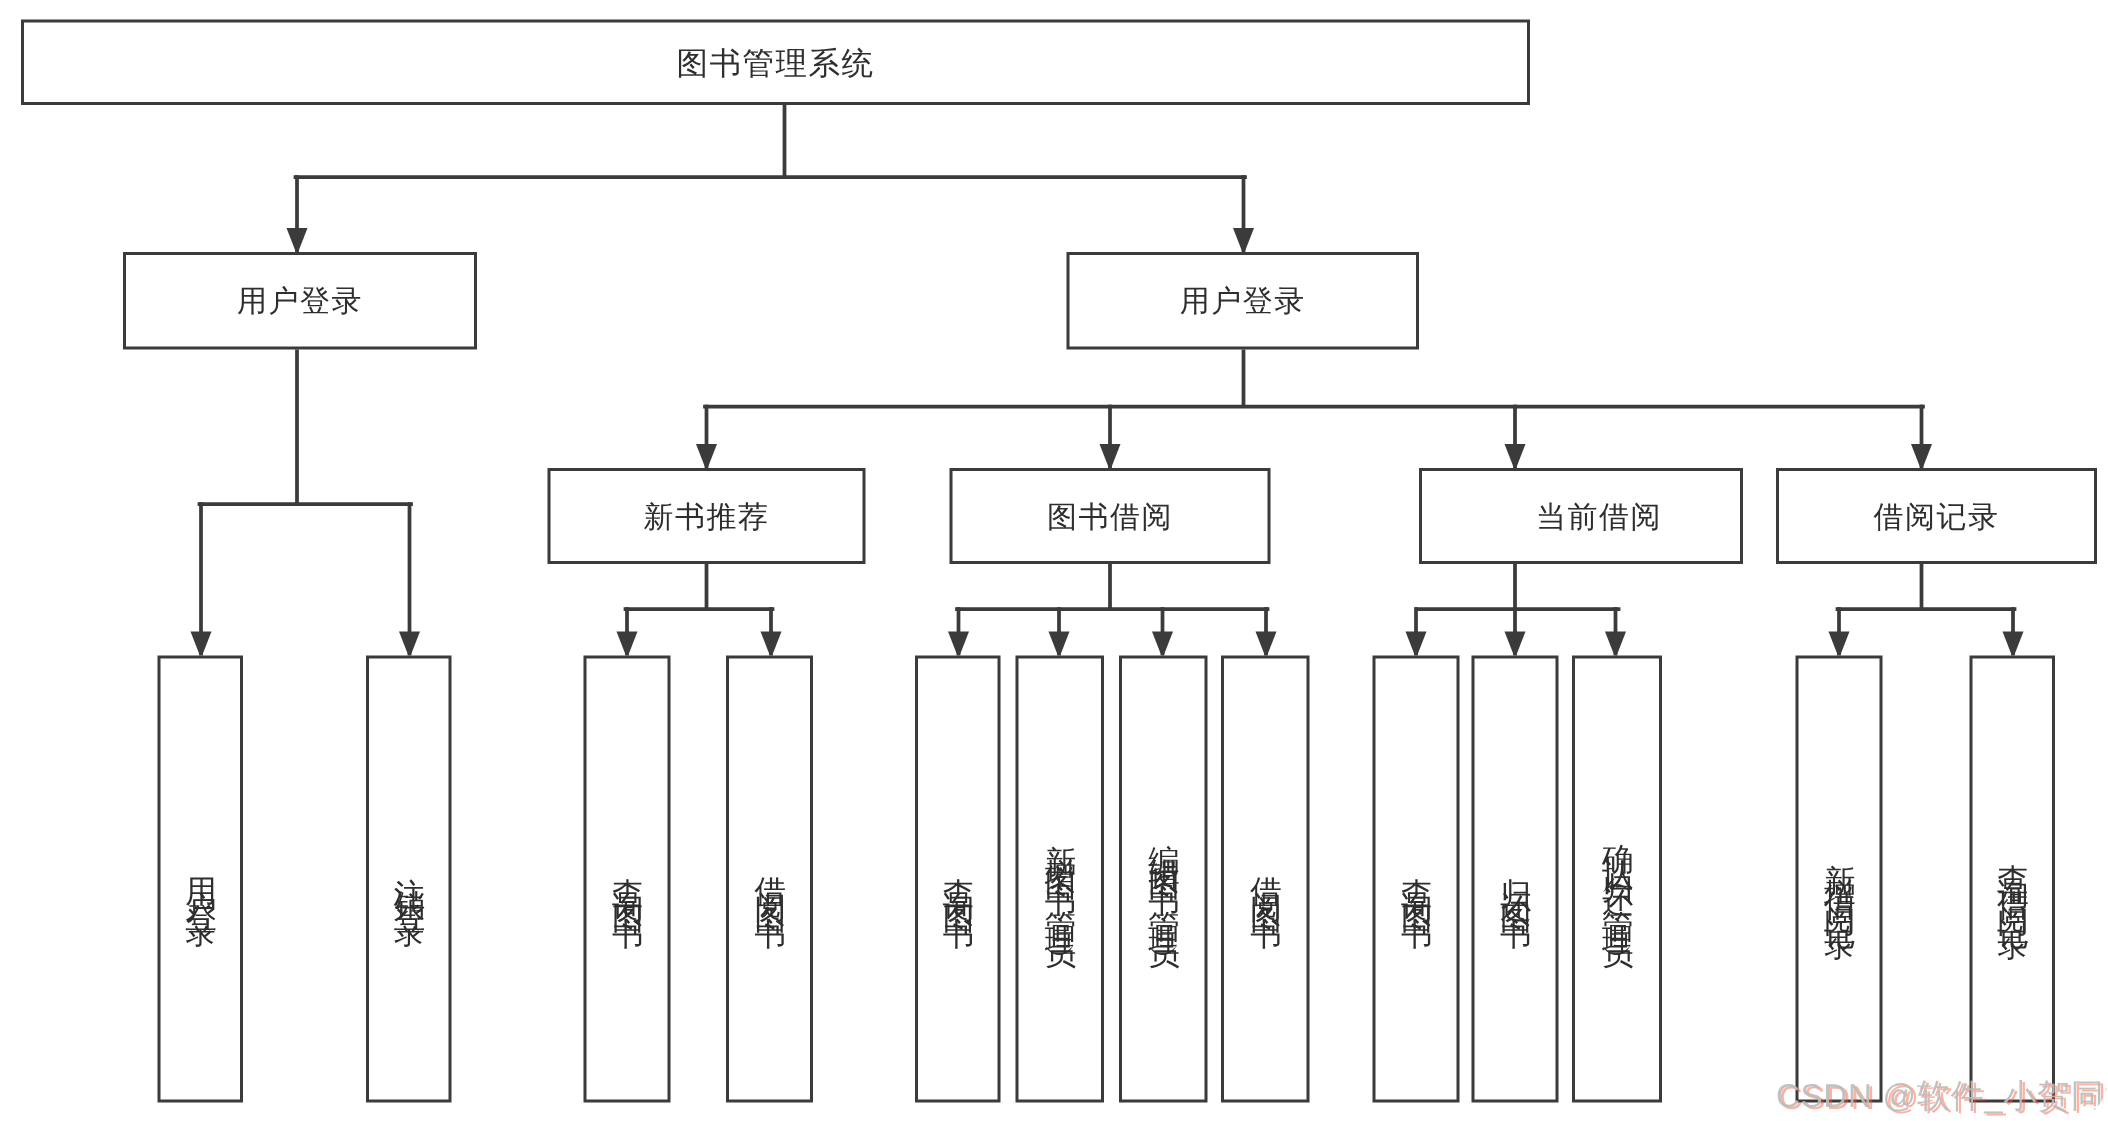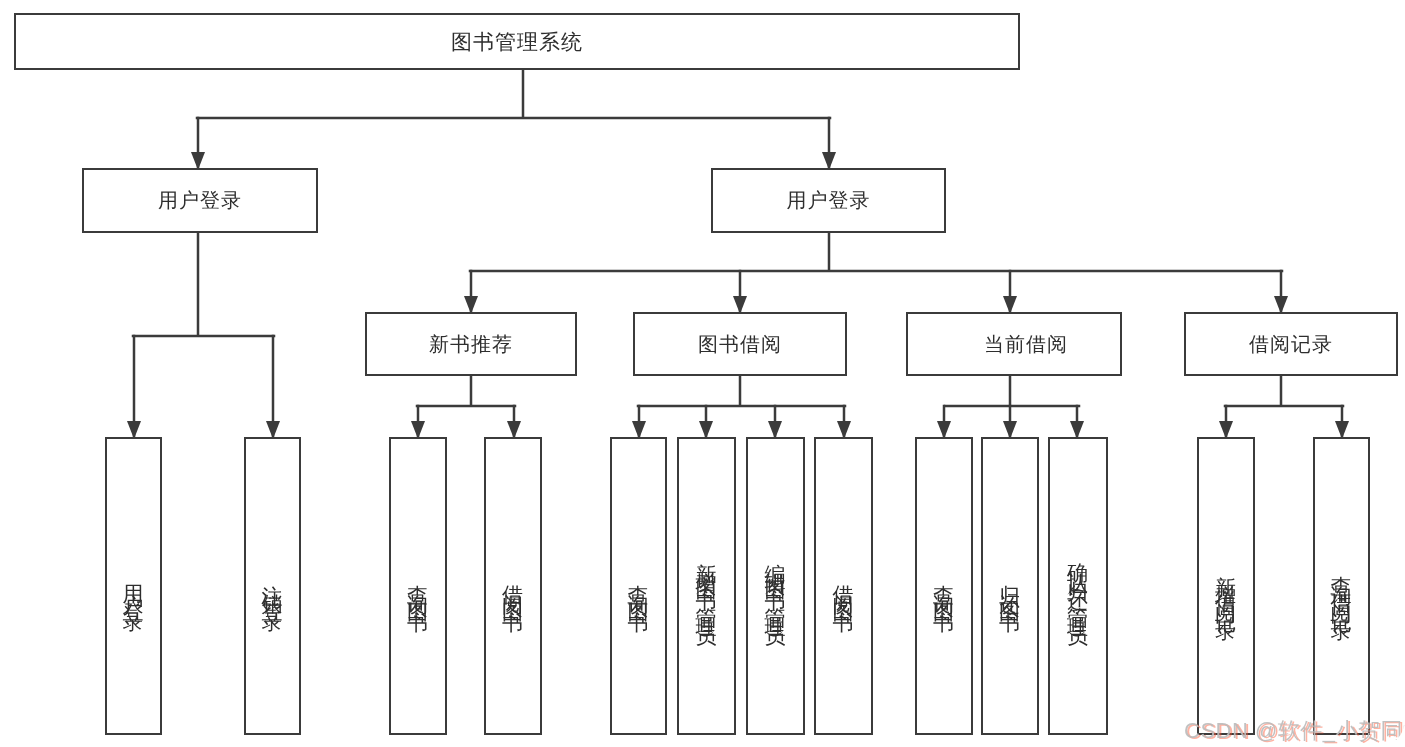--- a/index.html
+++ b/index.html
@@ -126,21 +126,21 @@
   <div class="box h-box" style="left:711px; top:168px; width:235px; height:65px;">
     <span>用户登录</span>
   </div>
 
   <div class="box h-box" style="left:633px; top:312px; width:214px; height:64px;">
     <span>图书借阅</span>
   </div>
   <div class="box h-box" style="left:365px; top:312px; width:212px; height:64px;">
     <span>新书推荐</span>
   </div>
-  <div class="box h-box" style="left:906px; top:312px; width:216px; height:64px;padding-left:24px;">
+  <div class="box h-box" style="left:946px; top:312px; width:216px; height:64px;padding-left:24px;">
     <span>当前借阅</span>
   </div>
   <div class="box h-box" style="left:1174px; top:312px; width:214px; height:64px;margin-left:10px;">
     <span>借阅记录</span>
   </div>
 
   <div class="box v-box" style="left:105px; width:57px;">
     <span>用户登录</span>
   </div>
   <div class="box v-box" style="left:244px; width:57px;">

